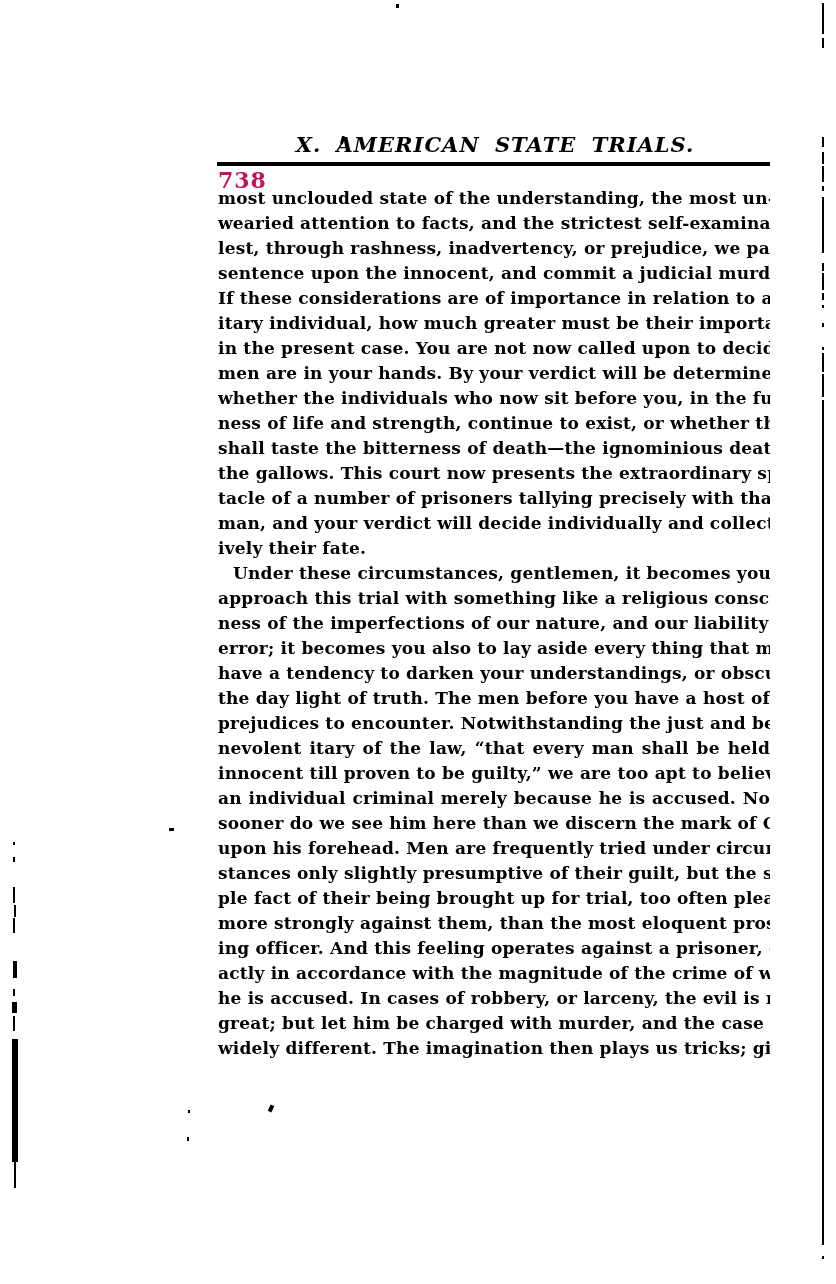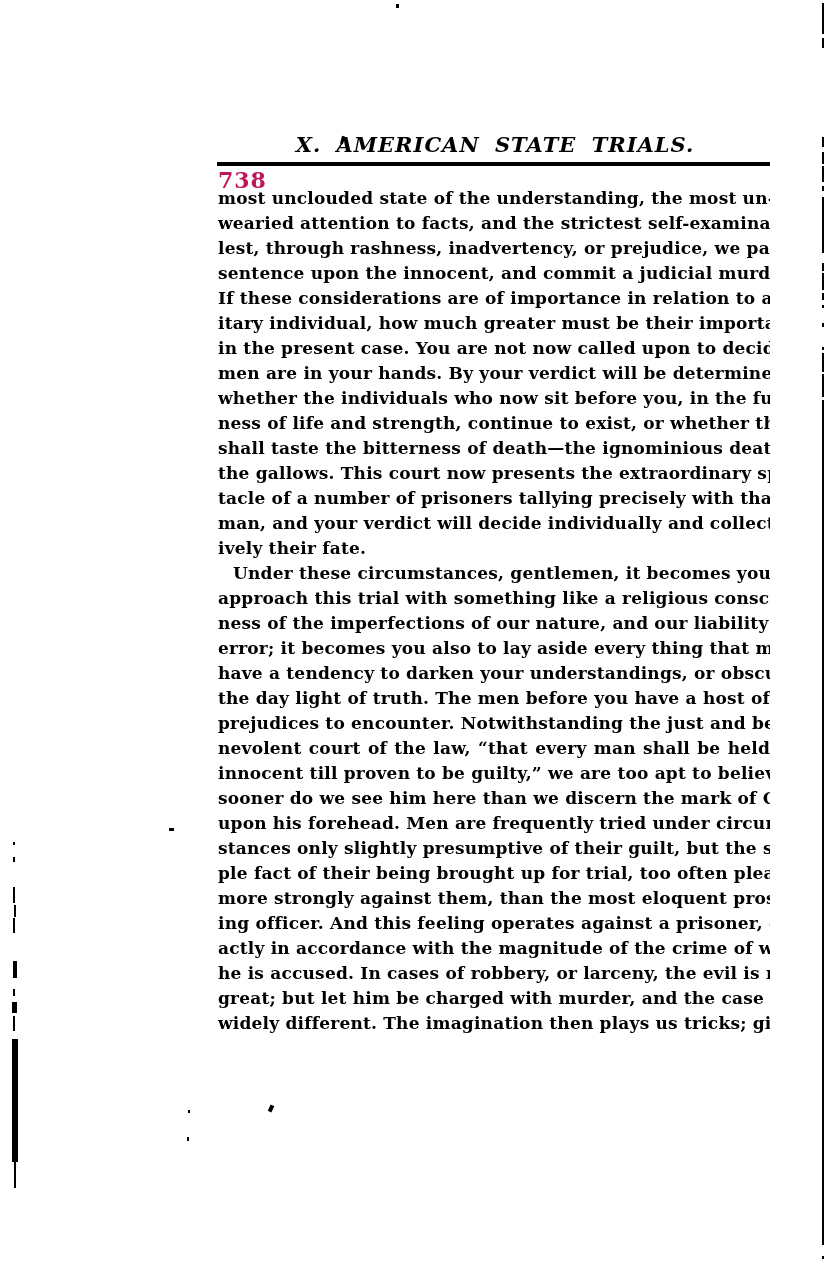--- a/index.html
+++ b/index.html
@@ -88,22 +88,23 @@
       <div class="bline">tacle of a number of prisoners tallying precisely with that of</div>
       <div class="bline">man, and your verdict will decide individually and collect-</div>
       <div class="bline nojust">ively their fate.</div>
       <div class="bline indent">Under these circumstances, gentlemen, it becomes you to</div>
       <div class="bline">approach this trial with something like a religious conscious-</div>
       <div class="bline">ness of the imperfections of our nature, and our liability to</div>
       <div class="bline">error; it becomes you also to lay aside every thing that may</div>
       <div class="bline">have a tendency to darken your understandings, or obscure</div>
       <div class="bline">the day light of truth. The men before you have a host of</div>
       <div class="bline">prejudices to encounter. Notwithstanding the just and be-</div>
-      <div class="bline">nevolent court of the law, “that every man shall be held</div>
+      <div class="bline">nevolent itary of the law, “that every man shall be held</div>
       <div class="bline">innocent till proven to be guilty,” we are too apt to believe</div>
+      <div class="bline">an individual criminal merely because he is accused. No</div>
       <div class="bline">sooner do we see him here than we discern the mark of Cain</div>
       <div class="bline">upon his forehead. Men are frequently tried under circum-</div>
       <div class="bline">stances only slightly presumptive of their guilt, but the sim-</div>
       <div class="bline">ple fact of their being brought up for trial, too often pleads</div>
       <div class="bline">more strongly against them, than the most eloquent prosecut-</div>
       <div class="bline">ing officer. And this feeling operates against a prisoner, ex-</div>
       <div class="bline">actly in accordance with the magnitude of the crime of which</div>
       <div class="bline">he is accused. In cases of robbery, or larceny, the evil is not</div>
       <div class="bline">great; but let him be charged with murder, and the case is</div>
       <div class="bline">widely different. The imagination then plays us tricks; gives</div>

